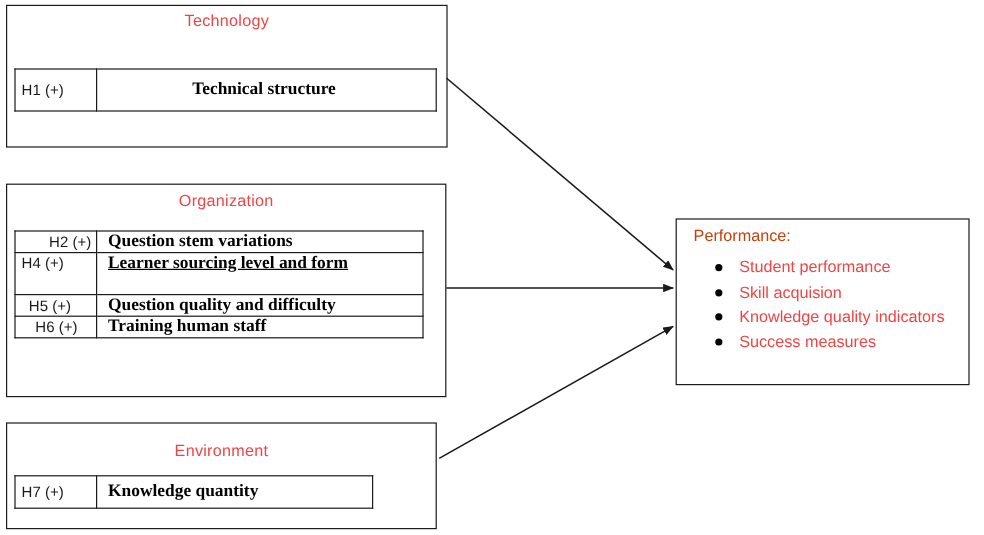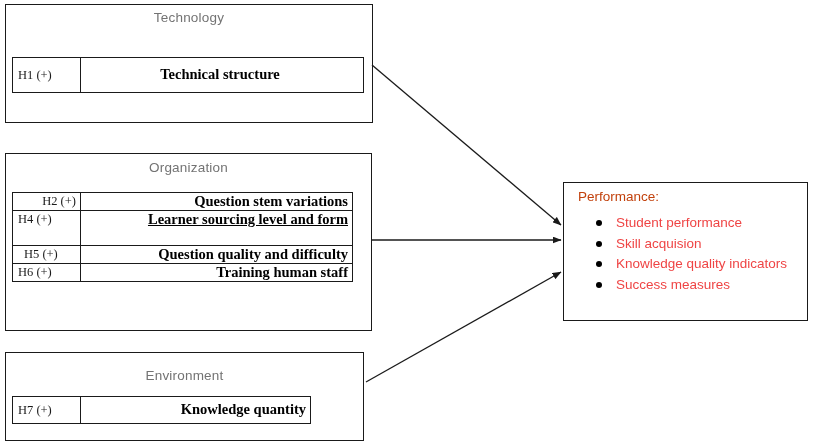--- a/index.html
+++ b/index.html
@@ -27,53 +27,53 @@
     background: #ffffff;
   }
   .construct-title {
     position: absolute;
     left: 0;
     right: 0;
     text-align: center;
     font-family: "Liberation Sans", sans-serif;
     font-size: 13.5px;
     font-weight: 400;
-    color: #737373;
+    color: #ef4444;
     letter-spacing: 0.2px;
     white-space: nowrap;
   }
 
   
   .hyp-table {
     position: absolute;
     border-collapse: collapse;
     table-layout: fixed;
     background: #ffffff;
   }
   .hyp-table td {
     border: 1.2px solid #1a1a1a;
     padding: 0px 4px;
     vertical-align: middle;
     background: #ffffff;
   }
   .hyp-table td.code {
-    font-family: Liberation Serif, serif;
+    font-family: Liberation Sans, sans-serif;
     font-size: 12.5px;
     font-weight: 400;
     color: #1a1a1a;
     text-align: left;
     padding-left: 5px;
     white-space: nowrap;
   }
   .hyp-table td.factor {
     font-family: "Liberation Serif", serif;
     font-size: 14.5px;
     font-weight: 700;
     color: #000000;
-    text-align: right;
+    text-align: left;
     padding-left: 9px;
     line-height: 1.08;
   }
   .hyp-table td.factor.centered {
     text-align: center;
     padding-left: 0;
   }
 
   
   #performance-box {
@@ -166,21 +166,21 @@
       </tr>
       <tr>
         <td class="code" style="height:33px; vertical-align:top; padding-top:1px;">H4 (+)</td>
         <td class="factor" style="vertical-align:top; padding-top:1px;text-decoration:underline;">Learner sourcing level and form</td>
       </tr>
       <tr>
         <td class="code" style="height:17px;padding-left:11px;">H5 (+)</td>
         <td class="factor">Question quality and difficulty</td>
       </tr>
       <tr>
-        <td class="code" style="height:17px;">H6 (+)</td>
+        <td class="code" style="height:17px;text-align:center;">H6 (+)</td>
         <td class="factor">Training human staff</td>
       </tr>
     </tbody>
   </table>
 
   <div class="construct" id="environment-box" style="left:5px; top:352px; width:359px; height:89px;">
     <div class="construct-title" style="top:15px;">Environment</div>
   </div>
   <table class="hyp-table" id="environment-table" style="left:12px; top:396px; width:299px;">
     <colgroup>

